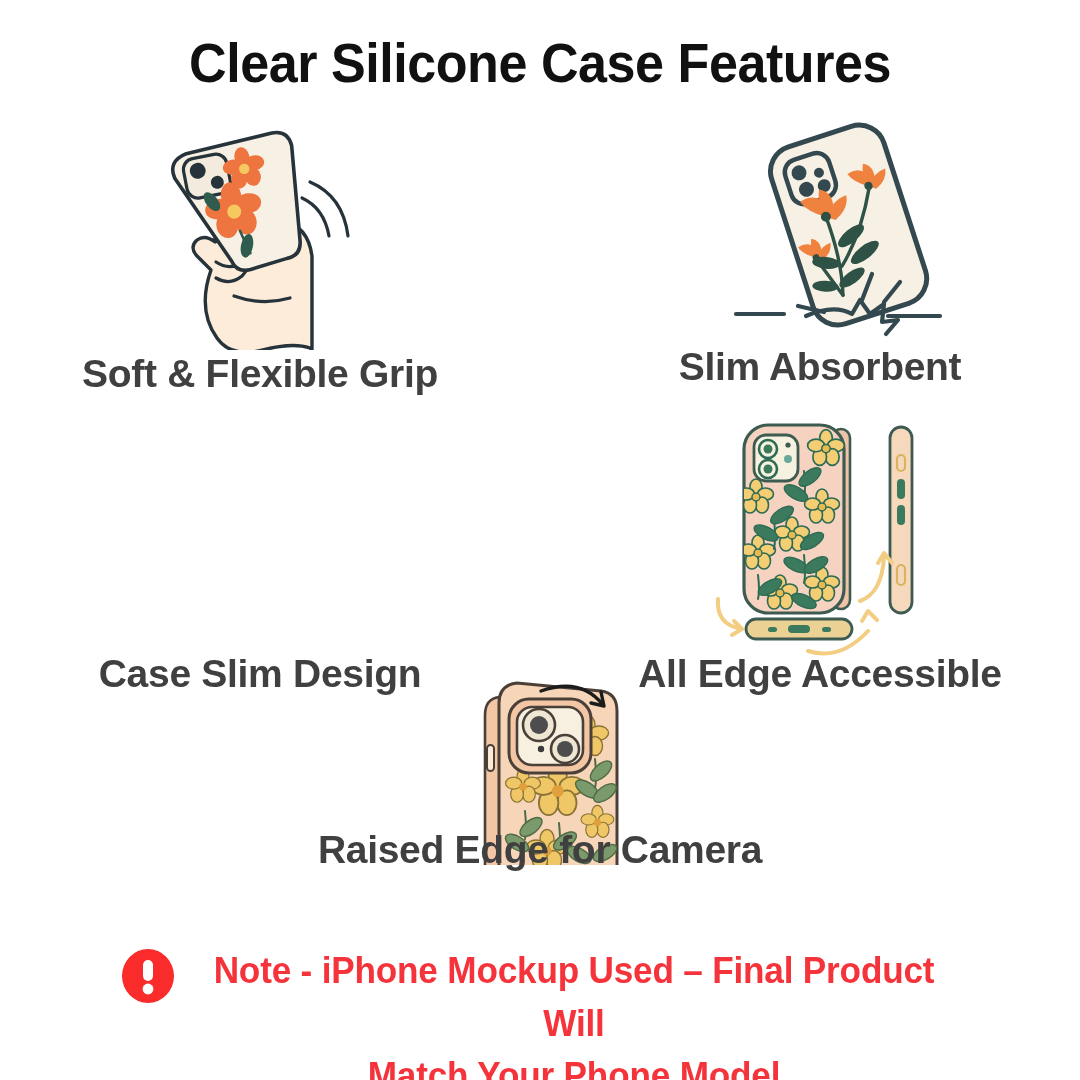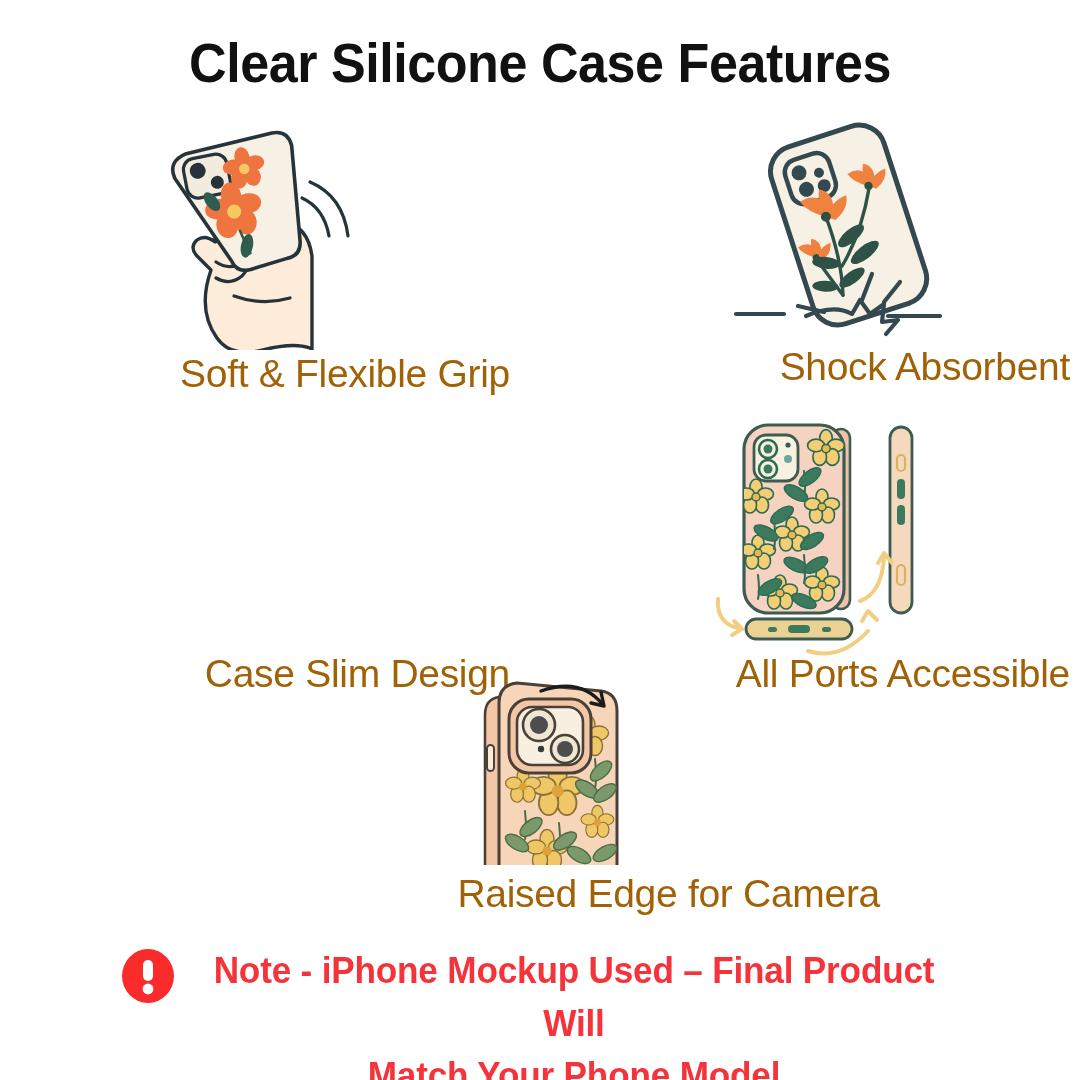--- a/index.html
+++ b/index.html
@@ -35,31 +35,31 @@
     color: #111111;
     transform: scaleX(0.93);
     transform-origin: center top;
   }
 
   
   .caption {
     position: absolute;
     font-family: "Liberation Sans", sans-serif;
     font-size: 39px;
-    font-weight: normal;
-    color: #a16207;
+    font-weight: bold;
+    color: #404040;
     letter-spacing: -0.3px;
     white-space: nowrap;
-    text-align: right;
+    text-align: center;
   }
   .cap-grip   { top: 352px; left: 10px;  width: 500px; }
   .cap-shock  { top: 345px; left: 570px; width: 500px; }
   .cap-slim   { top: 652px; left: 10px;  width: 500px; }
   .cap-ports  { top: 652px; left: 570px; width: 500px; }
-  .cap-camera { top: 872px; left: 200px; width: 680px; }
+  .cap-camera { top: 828px; left: 200px; width: 680px; }
 
   
   .illus { position: absolute; }
   .ill-grip   { left: 120px; top: 120px;  width: 260px; height: 230px; }
   .ill-shock  { left: 730px; top: 120px;  width: 240px; height: 225px; }
   .ill-slim   { left: 185px; top: 430px;  width: 200px; height: 200px; }
   .ill-ports  { left: 700px; top: 415px;  width: 250px; height: 245px; }
   .ill-camera { left: 455px; top: 665px;  width: 220px; height: 200px; }
 
   
@@ -216,21 +216,21 @@
       <g fill="none" stroke="#34484f" stroke-width="4.2" stroke-linecap="round" stroke-linejoin="round">
         <path d="M76 196 q28 -12 46 -2 l8 -14 l10 14 l14 -10 l-2 18 l16 -2 l-12 14"></path>
         <path d="M132 180 l10 -26"></path>
         <path d="M154 182 l16 -20"></path>
         <path d="M68 186 l26 6"></path>
         <path d="M6 194 l48 0"></path>
         <path d="M158 196 l52 0"></path>
       </g>
     </svg>
   </div>
-  <div class="caption cap-shock">Shock Absorbent</div>
+  <div class="caption cap-shock">Slim Absorbent</div>
 
   <div class="caption cap-slim">Case Slim Design</div>
 
   <div class="illus ill-ports">
     <svg viewBox="0 0 250 245" width="250" height="245">
       <defs>
         <clipPath id="portsBodyClip">
           <rect x="44" y="10" width="104" height="188" rx="24"></rect>
         </clipPath>
         <g id="yflower">
@@ -304,21 +304,21 @@
       <g fill="none" stroke="#f2cd82" stroke-width="4" stroke-linecap="round" stroke-linejoin="round">
         <path d="M18 184 q-2 26 24 30"></path>
         <path d="M34 206 l8 8 l-10 6"></path>
         <path d="M160 186 q22 -8 24 -44"></path>
         <path d="M178 148 l6 -10 l8 10"></path>
         <path d="M108 236 q32 10 60 -20"></path>
         <path d="M162 206 l6 -10 l9 9"></path>
       </g>
     </svg>
   </div>
-  <div class="caption cap-ports">All Ports Accessible</div>
+  <div class="caption cap-ports">All Edge Accessible</div>
 
   <div class="illus ill-camera">
     <svg viewBox="0 0 220 200" width="220" height="200">
       <defs>
         <clipPath id="camBodyClip">
           <path d="M44 38 q0 -18 18 -20 l84 8 q16 2 16 20 l0 154 l-118 0 z"></path>
         </clipPath>
         <g id="yflower2">
           <g fill="#f0c766" stroke="#8a7336" stroke-width="1.4">
             <ellipse cx="0" cy="-12" rx="7" ry="9.5"></ellipse>

